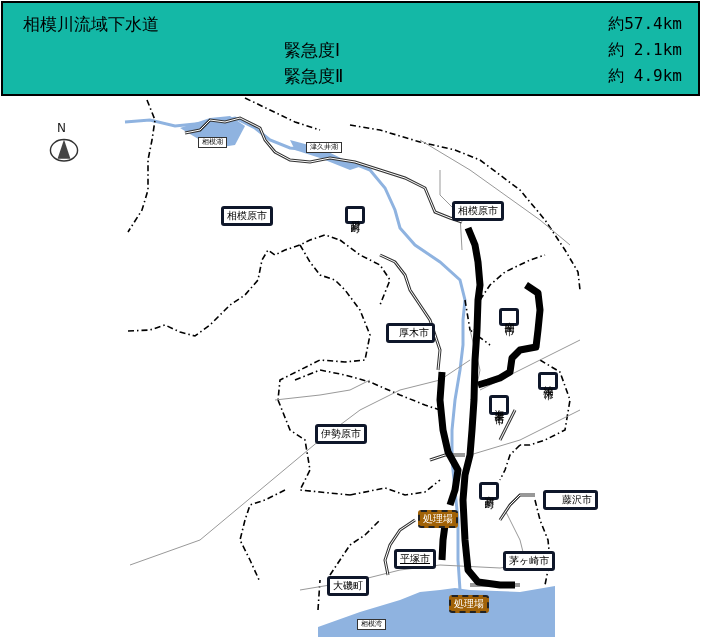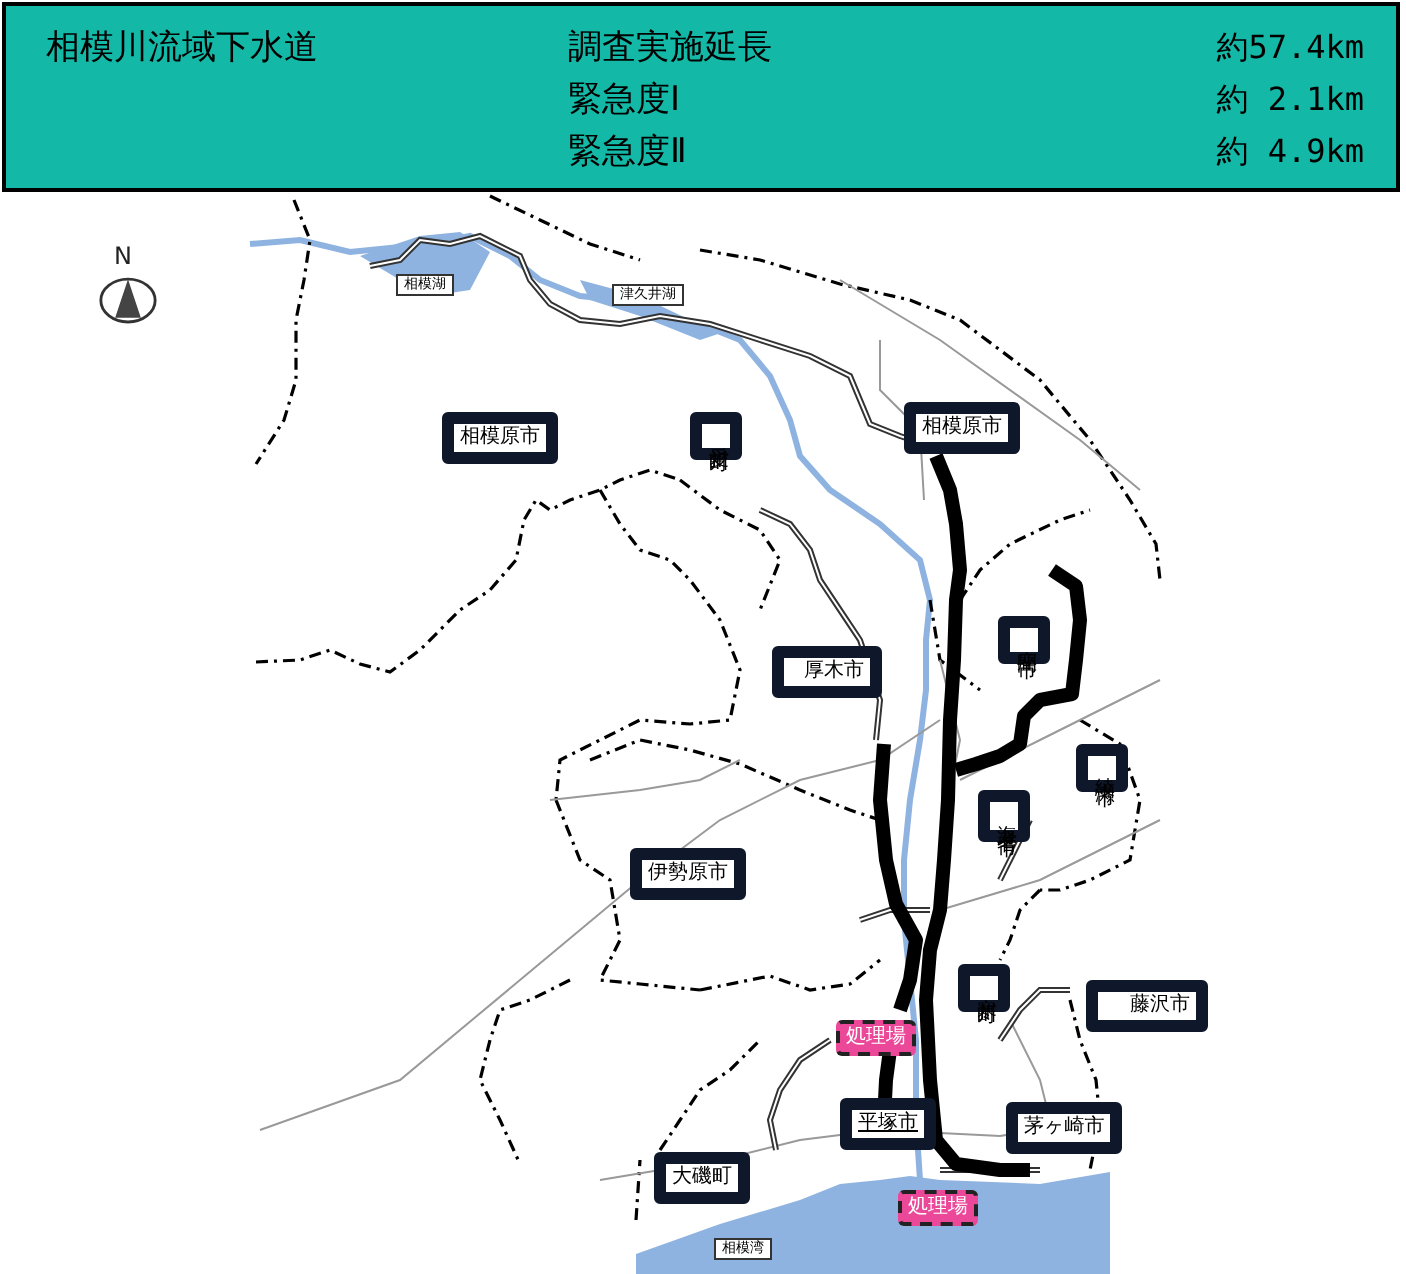--- a/index.html
+++ b/index.html
@@ -8,35 +8,34 @@
     position: absolute; left: 1px; top: 1px; width: 699px; height: 95px;
     border: 2px solid #000; box-sizing: border-box; background: #14b8a6;
   }
   .hdr-text { position: absolute; font-family: "DejaVu Sans", sans-serif; font-size: 17px; color: #000; line-height: 20px; white-space: pre; }
   .hdr-title { left: 20px; top: 11px; }
   .hdr-row { left: 281px; }
   .hdr-val { right: 16px; text-align: left; font-family: "DejaVu Sans Mono", monospace; font-size: 16px; }
   .map { position: absolute; left: 0; top: 96px; width: 703px; height: 541px; }
   .label {
     position: absolute; font-size: 10px; line-height: 12px; background: #fff; color: #000;
-    border: 6px solid #0f172a; border-radius: 3px; padding: 1px 3px; white-space: nowrap;
+    border: 3px solid #0f172a; border-radius: 3px; padding: 1px 3px; white-space: nowrap;
     font-family: "DejaVu Sans", sans-serif;
   }
   .label.vert { writing-mode: vertical-rl; padding: 3px 1px; letter-spacing: 2px; }
   .label.small { font-size: 7px; line-height: 9px; border: 1px solid #333; border-radius: 0; padding: 0 3px; }
-  .label.plant { background: #ec4899; color: #fff; border: 2px dashed #222; border-radius: 3px; text-align: center; }
+  .label.plant { background: #a16207; color: #fff; border: 2px dashed #222; border-radius: 3px; text-align: center; }
   .north { position: absolute; left: 43px; top: 121px; width: 42px; height: 56px; }
   .north-n { position: absolute; left: 57px; top: 121px; font-size: 12px; font-family: "DejaVu Sans", sans-serif; color: #222; }
 </style>
 </head>
 <body>
 
 <div class="header-box">
   <div class="hdr-text hdr-title">相模川流域下水道</div>
-  <div class="hdr-text hdr-row" style="top:11px;">調査実施延長</div>
   <div class="hdr-text hdr-val" style="top:11px;">約57.4km</div>
   <div class="hdr-text hdr-row" style="top:37px;">緊急度Ⅰ</div>
   <div class="hdr-text hdr-val" style="top:37px;">約 2.1km</div>
   <div class="hdr-text hdr-row" style="top:63px;">緊急度Ⅱ</div>
   <div class="hdr-text hdr-val" style="top:63px;">約 4.9km</div>
 </div>
 
 <svg class="map" viewBox="0 96 703 541" width="703" height="541" xmlns="http://www.w3.org/2000/svg">
 
   <path d="M318,637 L318,627 L360,612 L400,600 L420,592 L440,590 L455,588 L470,590 L520,592 L555,586 L555,637 Z" fill="#8fb3e0"></path>
@@ -119,17 +118,17 @@
 <div class="label" style="left:452px;top:201px;">相模原市</div>
 <div class="label vert" style="left:345px;top:206px;">愛川町</div>
 <div class="label" style="left:386px;top:323px;padding-left:10px;">厚木市</div>
 <div class="label vert" style="left:499px;top:308px;">座間市</div>
 <div class="label vert" style="left:538px;top:372px;">綾瀬市</div>
 <div class="label vert" style="left:489px;top:395px;">海老名市</div>
 <div class="label" style="left:315px;top:424px;">伊勢原市</div>
 <div class="label vert" style="left:479px;top:482px;">寒川町</div>
 <div class="label" style="left:543px;top:490px;padding-left:16px;">藤沢市</div>
 <div class="label" style="left:503px;top:534px;margin-top:17px;">茅ヶ崎市</div>
-<div class="label" style="left:420px;top:549px;text-decoration:underline;">平塚市</div>
+<div class="label" style="left:394px;top:549px;text-decoration:underline;">平塚市</div>
 <div class="label" style="left:327px;top:576px;">大磯町</div>
 
 <div class="label plant" style="left:418px;top:510px;">処理場</div>
 <div class="label plant" style="left:449px;top:595px;">処理場</div>
 
 </body></html>

